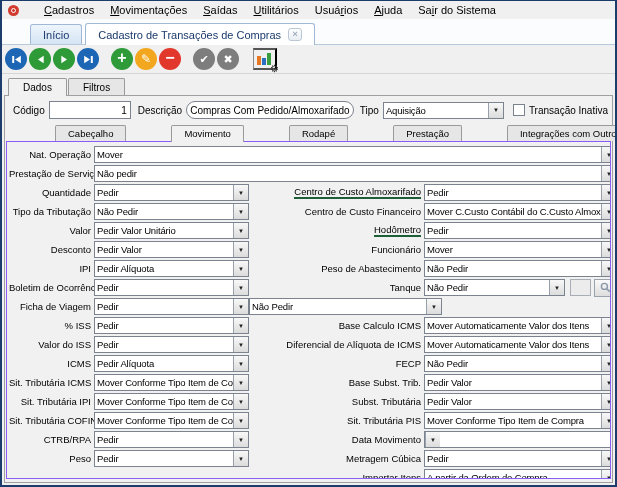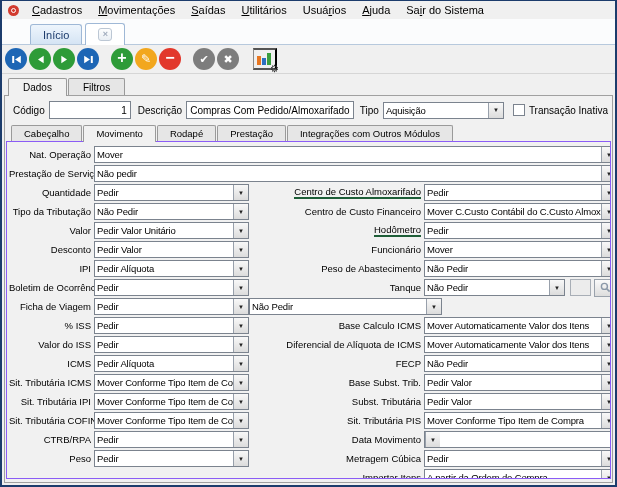--- a/index.html
+++ b/index.html
@@ -2,21 +2,21 @@
 <html><head>
 <meta charset="utf-8">
 <style>
   * { margin:0; padding:0; box-sizing:border-box; }
   html,body { width:617px; height:487px; font-family:"Liberation Sans","DejaVu Sans",sans-serif; background:#fff; }
   .window { width:617px; height:487px; border:2px solid #1c3c6c; border-top:1px solid #1c3c6c;
             display:flex; flex-direction:column; background:#f0f0f0; overflow:hidden; }
 
   
   .menubar { height:18px; background:#f0f0f0; display:flex; align-items:center; padding-left:4px;
-             font-size:11px; color:#000; flex:0 0 auto; }
+             font-size:11px; color:#000; flex:0 0 auto;gap:12px; }
   .app-icon { width:11px; height:11px; border-radius:50%; background:#d23b2f; margin:0 5px 0 2px;
               display:inline-flex; align-items:center; justify-content:center; flex:0 0 auto; }
   .app-icon i { width:5px; height:5px; border:1.2px solid #fff; border-radius:50%; display:block; }
   .menu-item { padding:1px 8px; cursor:default; white-space:nowrap; }
   .menu-item u { text-underline-offset:1px; }
 
   
   .tabbar { height:26px; background:#fbfcfd; border-bottom:1px solid #b7c9dd; display:flex;
             align-items:flex-end; padding-left:28px; flex:0 0 auto; }
   .page-tab { font-size:11px; color:#1b3a6b; padding:4px 12px 3px 12px; border:1px solid #9fb8d6;
@@ -55,29 +55,29 @@
   .panel { flex:1; border:1px solid #a0a0a0; margin:0 2px 2px 2px; background:#f1f1f1;
            display:flex; flex-direction:column; min-height:0; }
 
   
   .header-row { height:26px; display:flex; align-items:center; padding:2px 4px 0 8px; white-space:nowrap;
                 font-size:10px; flex:0 0 auto; }
   .hdr-label { margin-right:4px; }
   .txt-input { height:18px; background:#fff; border:1px solid #7b838e; font-size:10px; padding:0 3px;
                font-family:inherit; }
   #codigo-input { width:82px; text-align:right; margin-right:7px; }
-  #descricao-input { width:208px; margin-right:6px; }
+  #descricao-input { width:208px; margin-right:6px;border-radius:9px; }
   .hdr-combo { width:121px; margin-right:9px; }
   .checkbox { width:12px; height:12px; background:#fff; border:1px solid #7b838e; margin-right:4px; flex:0 0 auto; }
 
   
   .sub-tabs { height:19px; display:flex; align-items:flex-end; padding-left:6px; position:relative;
               z-index:2; flex:0 0 auto; }
   .sub-tab { font-size:9.5px; padding:2px 12px 2px 12px; border:1px solid #9a9a9a; border-bottom:none;
-             border-radius:2px 2px 0 0; margin-right:1px; background:#e6e6e6; white-space:nowrap; }
+             border-radius:2px 2px 0 0; margin-right:1px; background:#e6e6e6; white-space:nowrap;margin-left:44px; }
   .sub-tab.active { background:#f1f1f1; margin-bottom:-1px; padding-bottom:3px; }
 
   
   .form-box { flex:1; border:1px solid #8b5cf6; margin:0 1px 3px 1px; background:#f1f1f1;
               padding:3px 0 0 2px; overflow:hidden; }
   .frow { height:19px; display:flex; align-items:center; }
   .lbl { font-size:9.5px; white-space:nowrap; overflow:hidden; }
   .lbl-left  { width:85px;  text-align:right; padding-right:3px; flex:0 0 auto; }
   .lbl-right { width:175px; text-align:right; padding-right:3px; flex:0 0 auto; }
   .lbl u2, .lbl .ul { border-bottom:2px solid #1e5e38; padding-bottom:0px; display:inline-block; line-height:1.15; }
@@ -115,20 +115,21 @@
         <span class="menu-item"><u>A</u>juda</span>
         <span class="menu-item">Sa<u>i</u>r do Sistema</span>
       </span>
   </div>
 
   <div class="tabbar">
       <span class="page-tab inactive">
         <span>Início</span>
       </span>
       <span class="page-tab active">
+        <span>Cadastro de Transações de Compras</span>
         <span class="tab-close">×</span>
       </span>
     </div>
 
   <div class="toolbar">
       <button class="tb-btn" style="background: rgb(29, 102, 181);">
         <svg viewBox="0 0 10 10">
           <rect x="1.1" y="1.8" width="1.8" height="6.4"></rect>
           <path d="M8.9 1.6 L3.7 5 L8.9 8.4 Z"></path>
         </svg>

